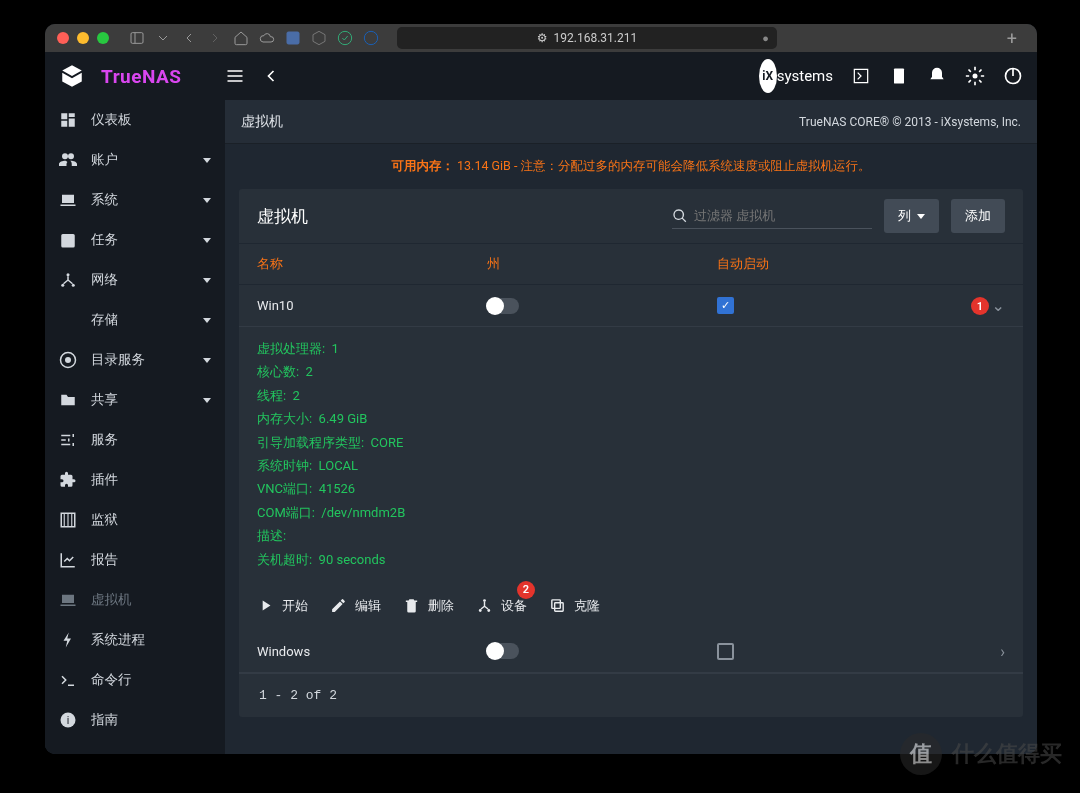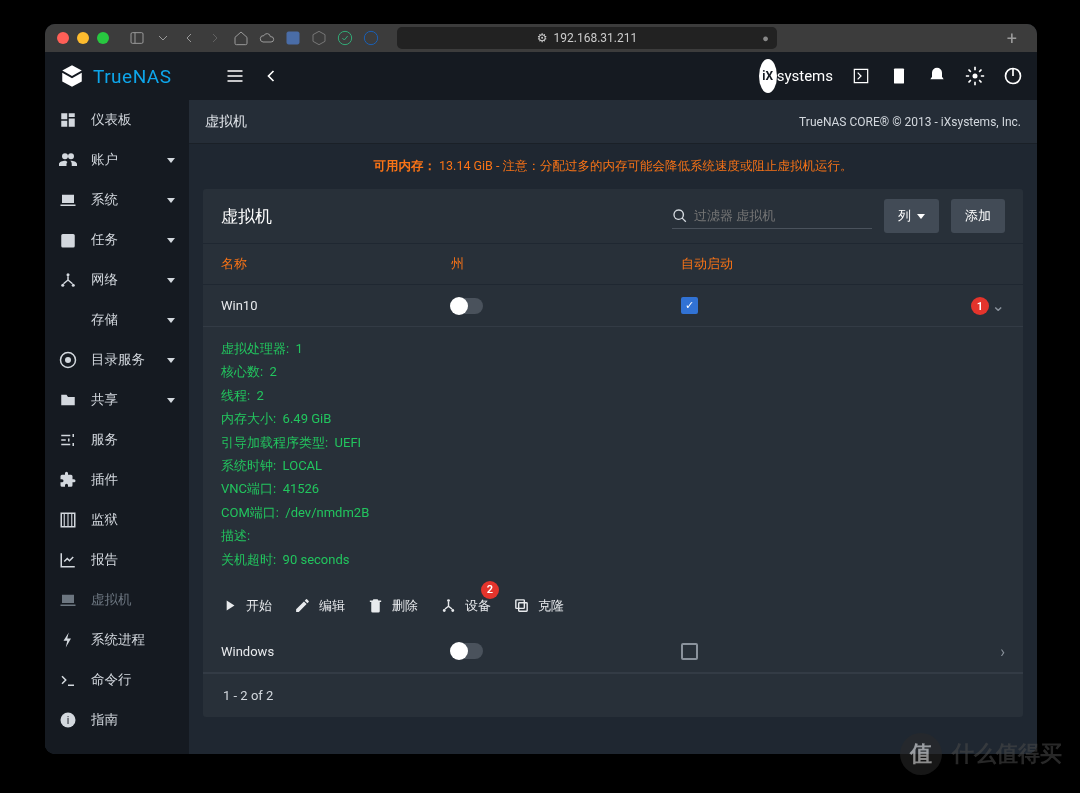--- a/index.html
+++ b/index.html
@@ -13,29 +13,29 @@
 .mac-ico { width:16px; height:16px; color:#9a9a9a; display:flex; align-items:center; justify-content:center; }
 .mac-ico svg { width:16px; height:16px; stroke:currentColor; fill:none; stroke-width:1.5; }
 .url-bar { flex:0 0 380px; height:22px; background:#222; border-radius:5px; margin-left:8px; display:flex; align-items:center; justify-content:center; gap:6px; color:#ccc; font-size:12px; position:relative; }
 .url-right { position:absolute; right:8px; font-size:11px; color:#888; }
 .mac-plus { margin-left:auto; color:#9a9a9a; font-size:18px; padding:0 8px; }
 
 .app { position:absolute; top:28px; left:0; right:0; bottom:0; display:flex; flex-direction:column; background:#1a2027; }
 .header { height:48px; background:#151a21; display:flex; align-items:center; padding:0 14px; }
 .logo-wrap { display:flex; align-items:center; gap:8px; width:166px; }
 .logo-cube { width:26px; height:26px; }
-.logo-text { color:#0ea5e9; font-size:19px; font-weight:400; letter-spacing:0.5px; }
+.logo-text { color:#d946ef; font-size:19px; font-weight:700; letter-spacing:0.5px;margin-left:8px; }
 .header-left { display:flex; align-items:center; gap:16px; }
 .hico { width:20px; height:20px; color:#fff; cursor:pointer; }
 .hico svg{width:20px;height:20px;fill:currentColor}
 .header-right { margin-left:auto; display:flex; align-items:center; gap:18px; }
 .ixlogo { height:18px; display:flex; align-items:center; color:#fff; font-size:15px; }
 
 .body { flex:1; display:flex; overflow:hidden; }
-.sidebar { width:144px; background:#151a21; overflow-y:auto; }
+.sidebar { width:180px; background:#151a21; overflow-y:auto; }
 .side-item { height:40px; display:flex; align-items:center; padding:0 14px; color:#d3d8de; font-size:13.5px; gap:14px; cursor:pointer; position:relative; }
 .side-item.active { color:#6c7680; }
 .side-item .chev { position:absolute; right:14px; width:0;height:0;border-left:4px solid transparent;border-right:4px solid transparent;border-top:5px solid #d3d8de; }
 .sico { width:18px; height:18px; display:flex; align-items:center; justify-content:center; }
 .sico svg { width:18px; height:18px; fill:currentColor; }
 
 .main { flex:1; display:flex; flex-direction:column; background:#1f2731; overflow:auto; }
 .breadcrumb-bar { height:44px; background:#252d37; border-bottom:1px solid #1a2027; display:flex; align-items:center; padding:0 16px; justify-content:space-between; color:#dfe3e8; font-size:14px; }
 .copyright { font-size:12px; color:#d3d8de; }
 .notice-bar { padding:14px 0; text-align:center; color:#f97316; font-size:12.5px; }
@@ -59,21 +59,21 @@
 .checkbox.checked { background:#3172d4; border-color:#3172d4; }
 .checkbox.checked::after { content:"✓"; color:#fff; font-size:11px; }
 .row-chev { position:absolute; right:18px; color:#8a929c; font-size:16px; }
 .badge { position:absolute; width:18px; height:18px; background:#e4342c; border-radius:50%; color:#fff; font-size:11px; font-weight:600; display:flex; align-items:center; justify-content:center; }
 
 .details { padding:10px 18px 14px; color:#22c55e; font-size:13px; line-height:1.8; }
 .details .lbl { display:inline-block; }
 .actions { display:flex; gap:22px; padding:12px 18px 16px; position:relative; }
 .act { display:flex; align-items:center; gap:8px; color:#e8eaed; font-size:13px; cursor:pointer; }
 .act svg { width:17px; height:17px; fill:currentColor; }
-.footer-row { padding:14px 20px; color:#d3d8de; font-size:13px; border-top:1px solid #333b45; }
+.footer-row { padding:14px 20px; color:#d3d8de; font-size:13px; border-top:1px solid #333b45;font-family:Liberation Mono, monospace; }
 
 .watermark { position:absolute; right:18px; bottom:18px; display:flex; align-items:center; gap:10px; color:#4a4a4a; font-size:22px; font-weight:700; opacity:0.55; }
 .wm-circle { width:42px; height:42px; border-radius:50%; background:#2a2a2a; color:#fff; display:flex; align-items:center; justify-content:center; font-size:22px; }
 </style>
 </head>
 <body>
 
 <div class="mac-window">
   <div class="mac-titlebar">
     <div class="traffic-lights">
@@ -375,21 +375,21 @@
               </div>
             <div class="badge" style="right:34px;top:12px">1</div>
             <div class="row-chev">⌄</div>
           </div>
 
           <div class="details">
             <div><span class="lbl">虚拟处理器:</span>&nbsp;&nbsp;<span>1</span></div>
             <div><span class="lbl">核心数:</span>&nbsp;&nbsp;<span>2</span></div>
             <div><span class="lbl">线程:</span>&nbsp;&nbsp;<span>2</span></div>
             <div><span class="lbl">内存大小:</span>&nbsp;&nbsp;<span>6.49 GiB</span></div>
-            <div><span class="lbl">引导加载程序类型:</span>&nbsp;&nbsp;<span>UEFI</span></div>
+            <div><span class="lbl">引导加载程序类型:</span>&nbsp;&nbsp;<span>CORE</span></div>
             <div><span class="lbl">系统时钟:</span>&nbsp;&nbsp;<span>LOCAL</span></div>
             <div><span class="lbl">VNC端口:</span>&nbsp;&nbsp;<span>41526</span></div>
             <div><span class="lbl">COM端口:</span>&nbsp;&nbsp;<span>/dev/nmdm2B</span></div>
             <div><span class="lbl">描述:</span></div>
             <div><span class="lbl">关机超时:</span>&nbsp;&nbsp;<span>90 seconds</span></div>
           </div>
 
           <div class="actions">
             <div class="act">
                 <svg viewBox="0 0 24 24">

